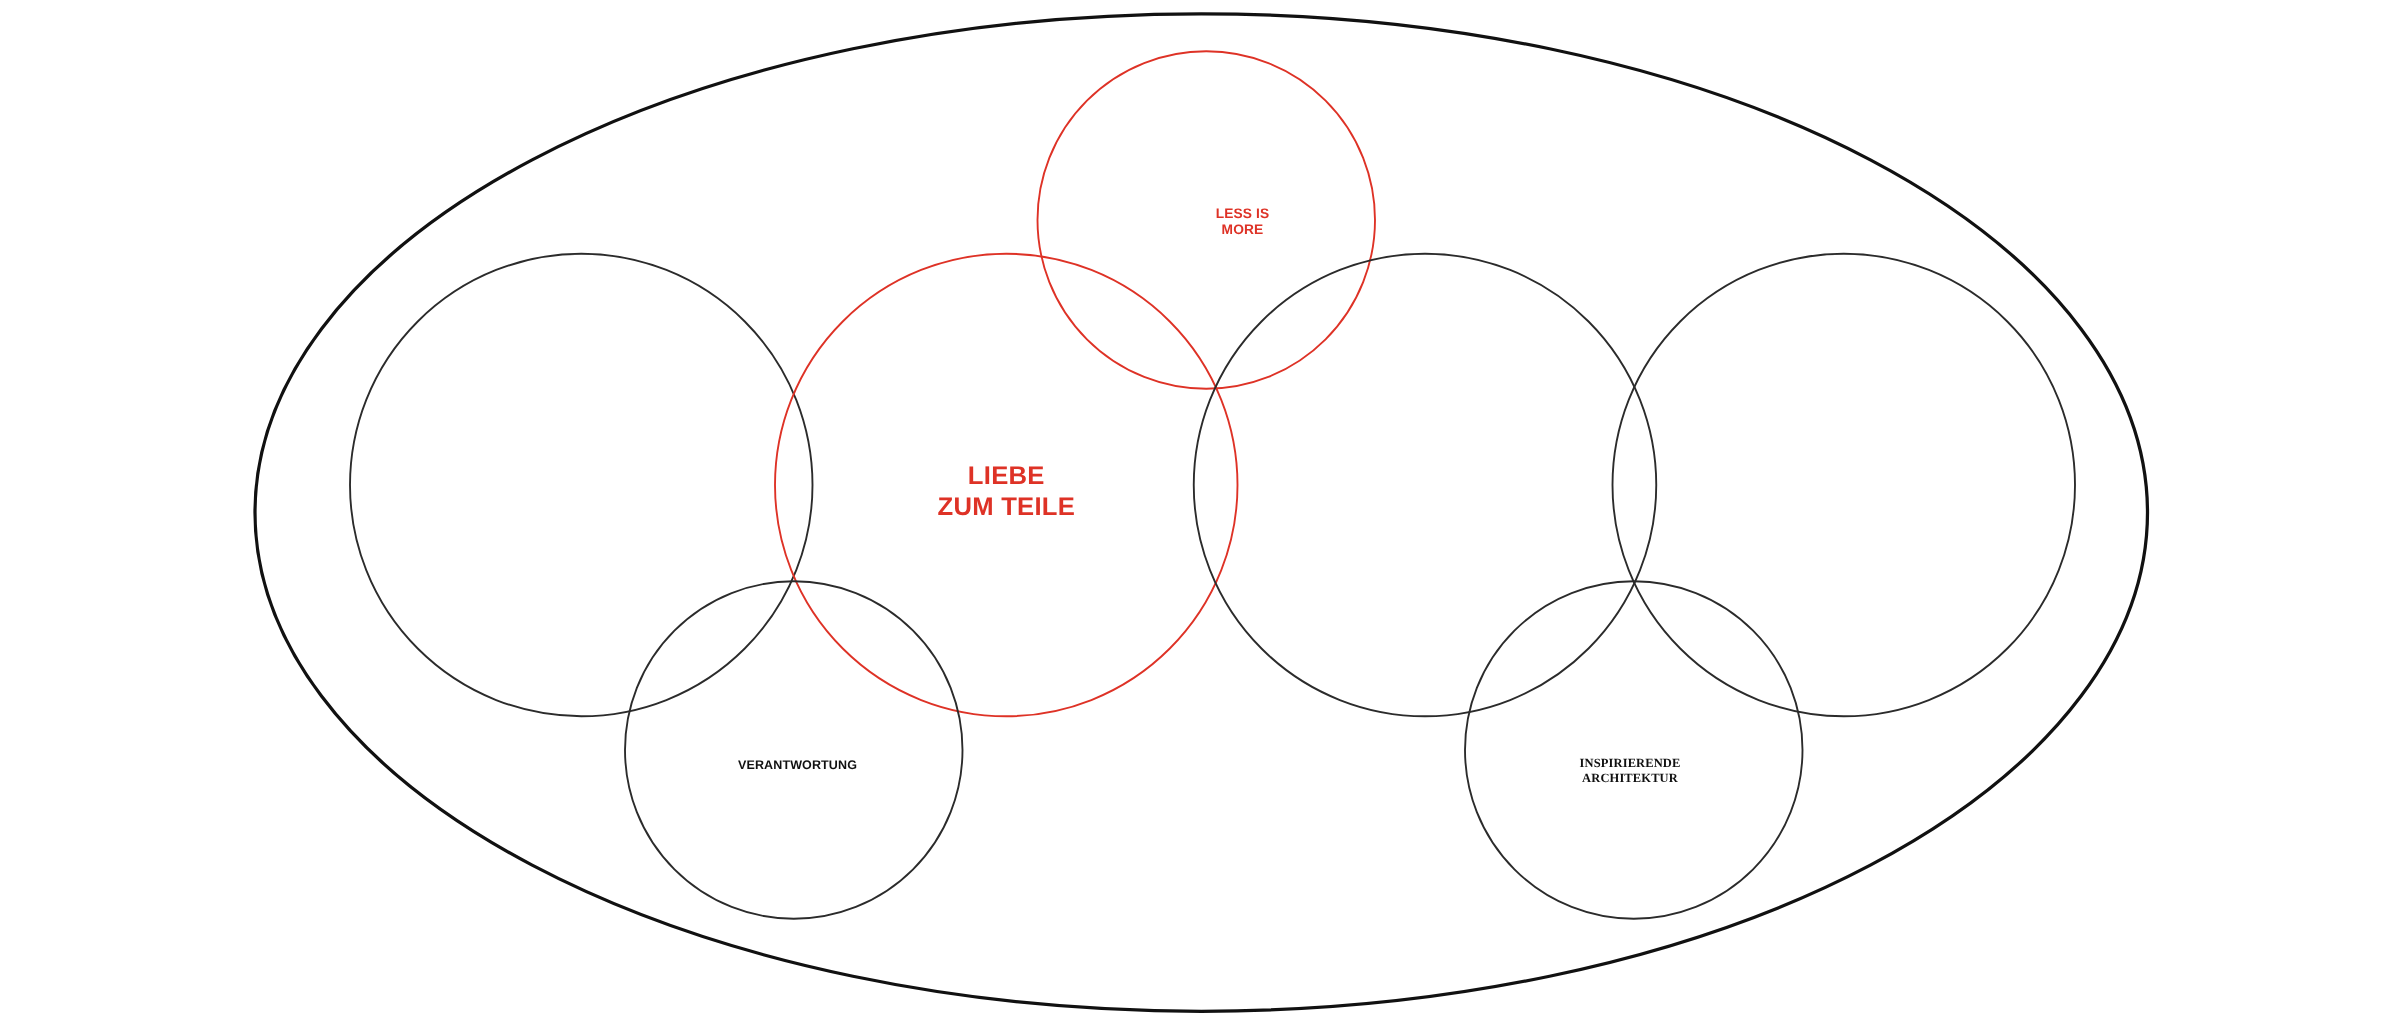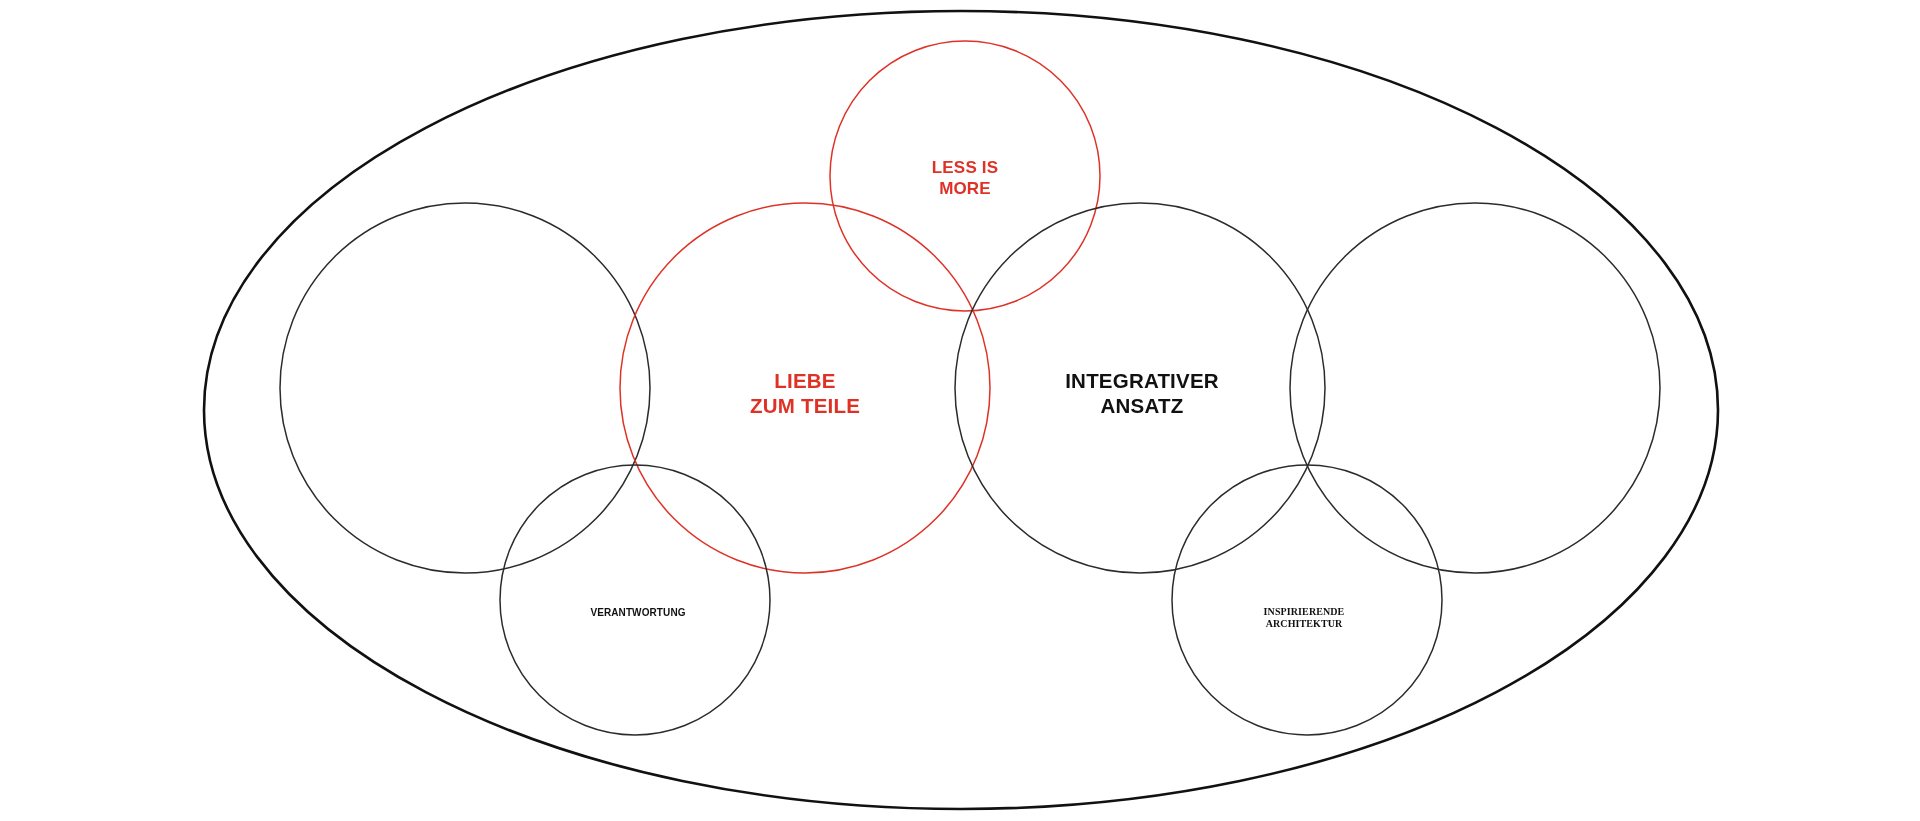--- a/index.html
+++ b/index.html
@@ -39,21 +39,22 @@
     letter-spacing: 0.01em;
     line-height: 1.22;
     white-space: pre-line;
     transform: translate(-50%, -50%);
     user-select: none;
   }
   .label-lg {
     font-size: 20.5px;
   }
   .label-sm {
-    font-size: 17px;
+    font-size: 11px;
+    margin-left: 29px;
   }
   .label-tiny {
     font-size: 10px;
   }
   .label-tagline {
     font-size: 25.5px;
     line-height: 1.28;
   }
   .label-black { color: #111111; }
   .label-red   { color: #DE3226; }
@@ -82,22 +83,20 @@
     <circle class="venn-shape" cx="1307" cy="600" r="135" stroke="#2b2b2b" stroke-width="1.5"></circle>
   </svg>
 
   <div class="label label-sm label-red" style="left:965px; top:179px;">LESS IS
 MORE</div>
 
 
   <div class="label label-lg label-red" style="left:805px; top:393px;">LIEBE
 ZUM TEILE</div>
 
-  <div class="label label-lg label-black" style="left:1142px; top:393px;">INTEGRATIVER
-ANSATZ</div>
 
 
   <div class="label label-tiny label-black" style="left:638px; top:613px;">VERANTWORTUNG</div>
 
   <div class="label label-tiny label-black" style="left:1304px; top:618px;font-family:Liberation Serif, serif;">INSPIRIERENDE
 ARCHITEKTUR</div>
 
 
 </div>
 

